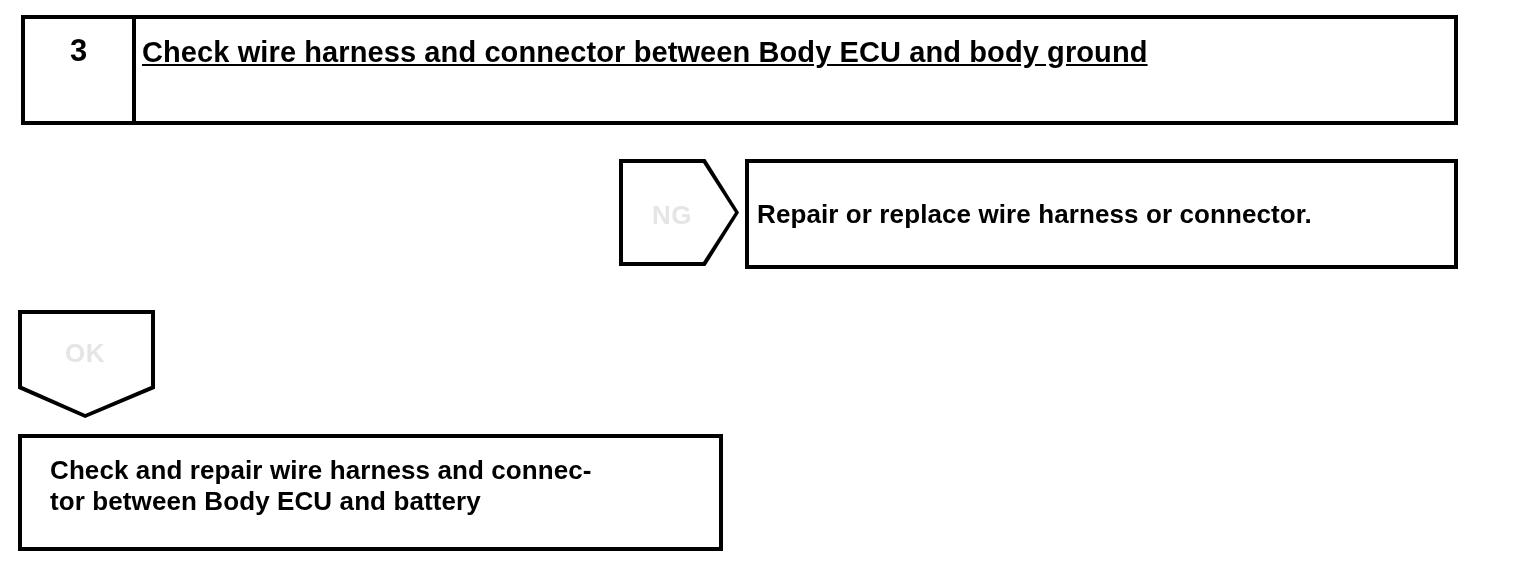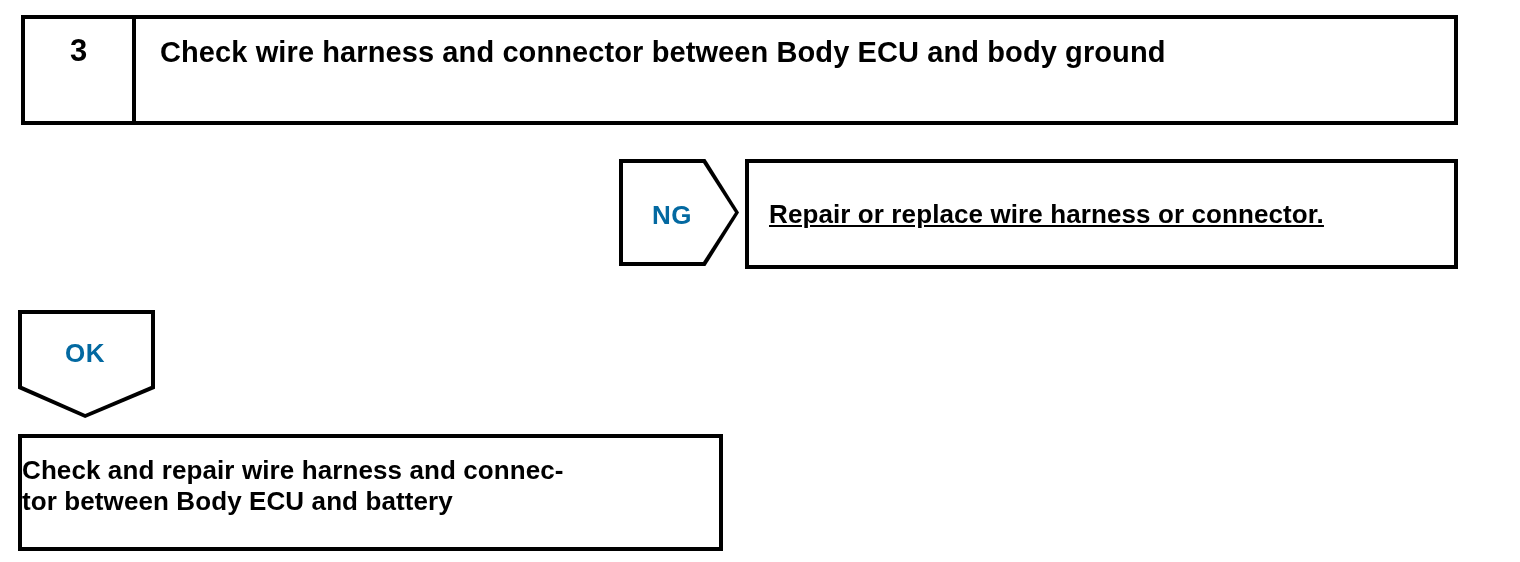--- a/index.html
+++ b/index.html
@@ -49,21 +49,22 @@
   .step-number {
     font-size: 31px;
     font-weight: bold;
     line-height: 1;
     letter-spacing: 0px;
   }
   .step-title-cell {
     flex: 1;
     display: flex;
     align-items: flex-start;
-    padding: 18px 0 0 24px;
+    padding: 18px 0 0 6px;
+    text-decoration: underline;
   }
   .step-title {
     font-size: 29px;
     font-weight: bold;
     line-height: 1.1;
     letter-spacing: 0.1px;
     white-space: nowrap;
   }
 
   
@@ -75,21 +76,21 @@
   .tag-inner {
     position: absolute;
     background: #ffffff;
   }
   .tag-label {
     position: absolute;
     font-size: 26px;
     font-weight: bold;
     letter-spacing: 0.5px;
     line-height: 1;
-    color: #0369a1;
+    color: #e5e5e5;
   }
 
   
   .tag-ng {
     left: 619px;
     top: 159px;
     width: 120px;
     height: 107px;
     -webkit-clip-path: polygon(0% 0%, 72% 0%, 100% 50%, 72% 100%, 0% 100%);
     clip-path: polygon(0% 0%, 72% 0%, 100% 50%, 72% 100%, 0% 100%);
@@ -133,28 +134,28 @@
     box-sizing: border-box;
     background: #ffffff;
     display: flex;
     align-items: center;
   }
   .action-box-repair {
     left: 745px;
     top: 159px;
     width: 713px;
     height: 110px;
-    padding-left: 20px;
-    text-decoration: underline;
+    padding-left: 8px;
   }
   .action-box-final {
     left: 18px;
     top: 434px;
     width: 705px;
     height: 117px;
+    padding-left: 28px;
     align-items: flex-start;
     padding-top: 17px;
   }
   .action-text {
     font-size: 26px;
     font-weight: bold;
     line-height: 1.18;
     letter-spacing: 0.1px;
     white-space: nowrap;
   }

